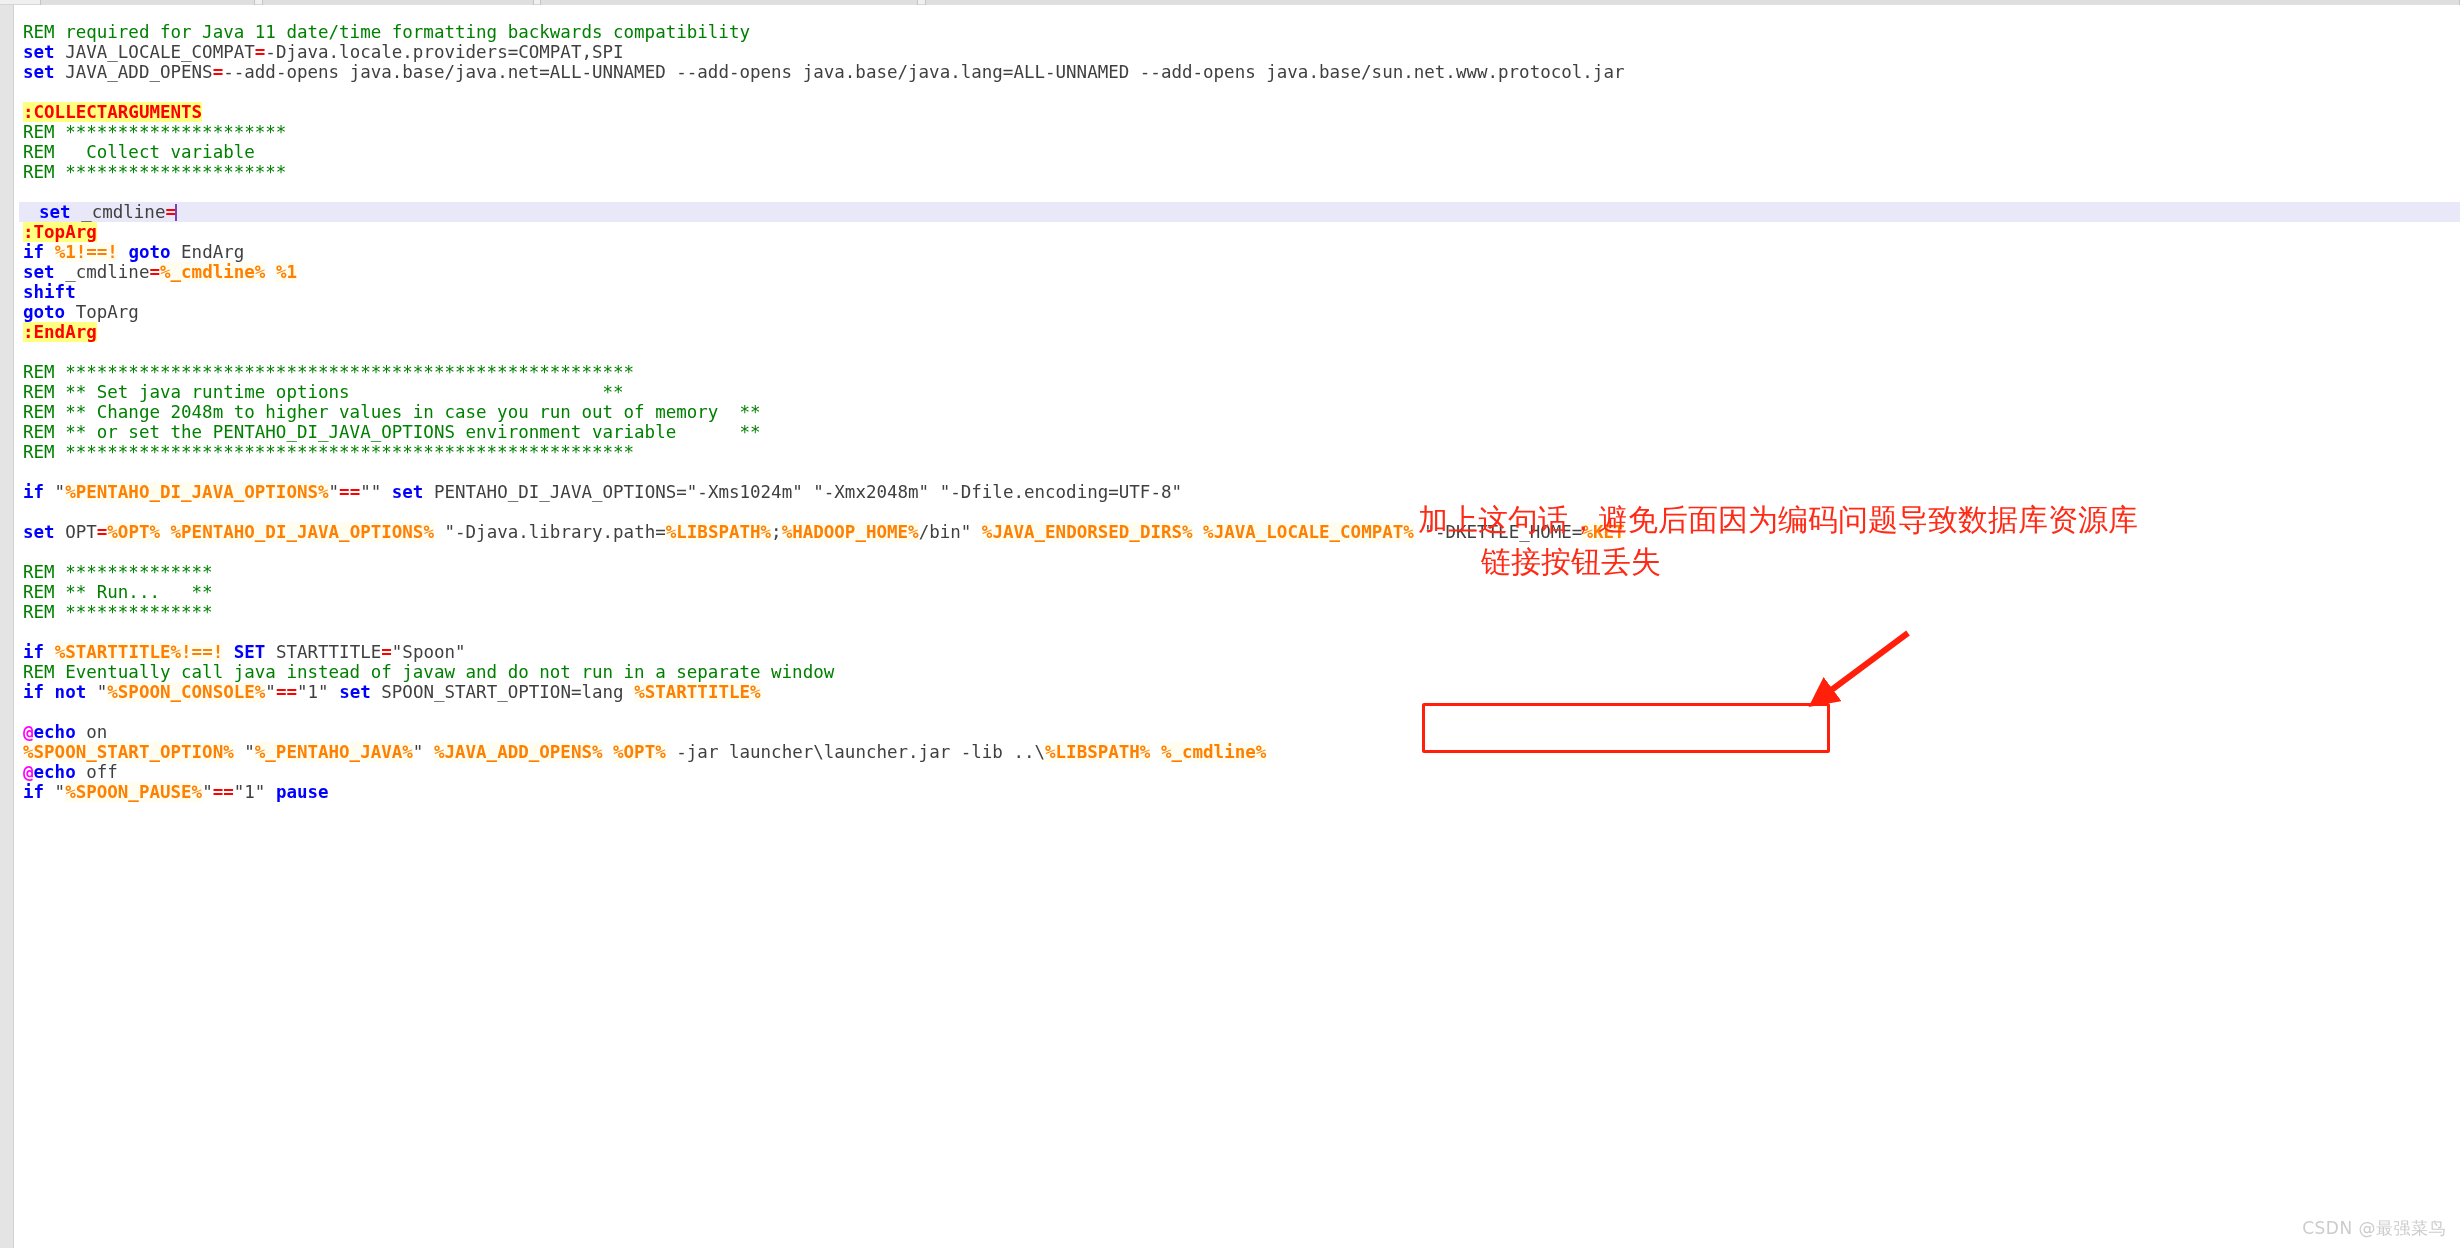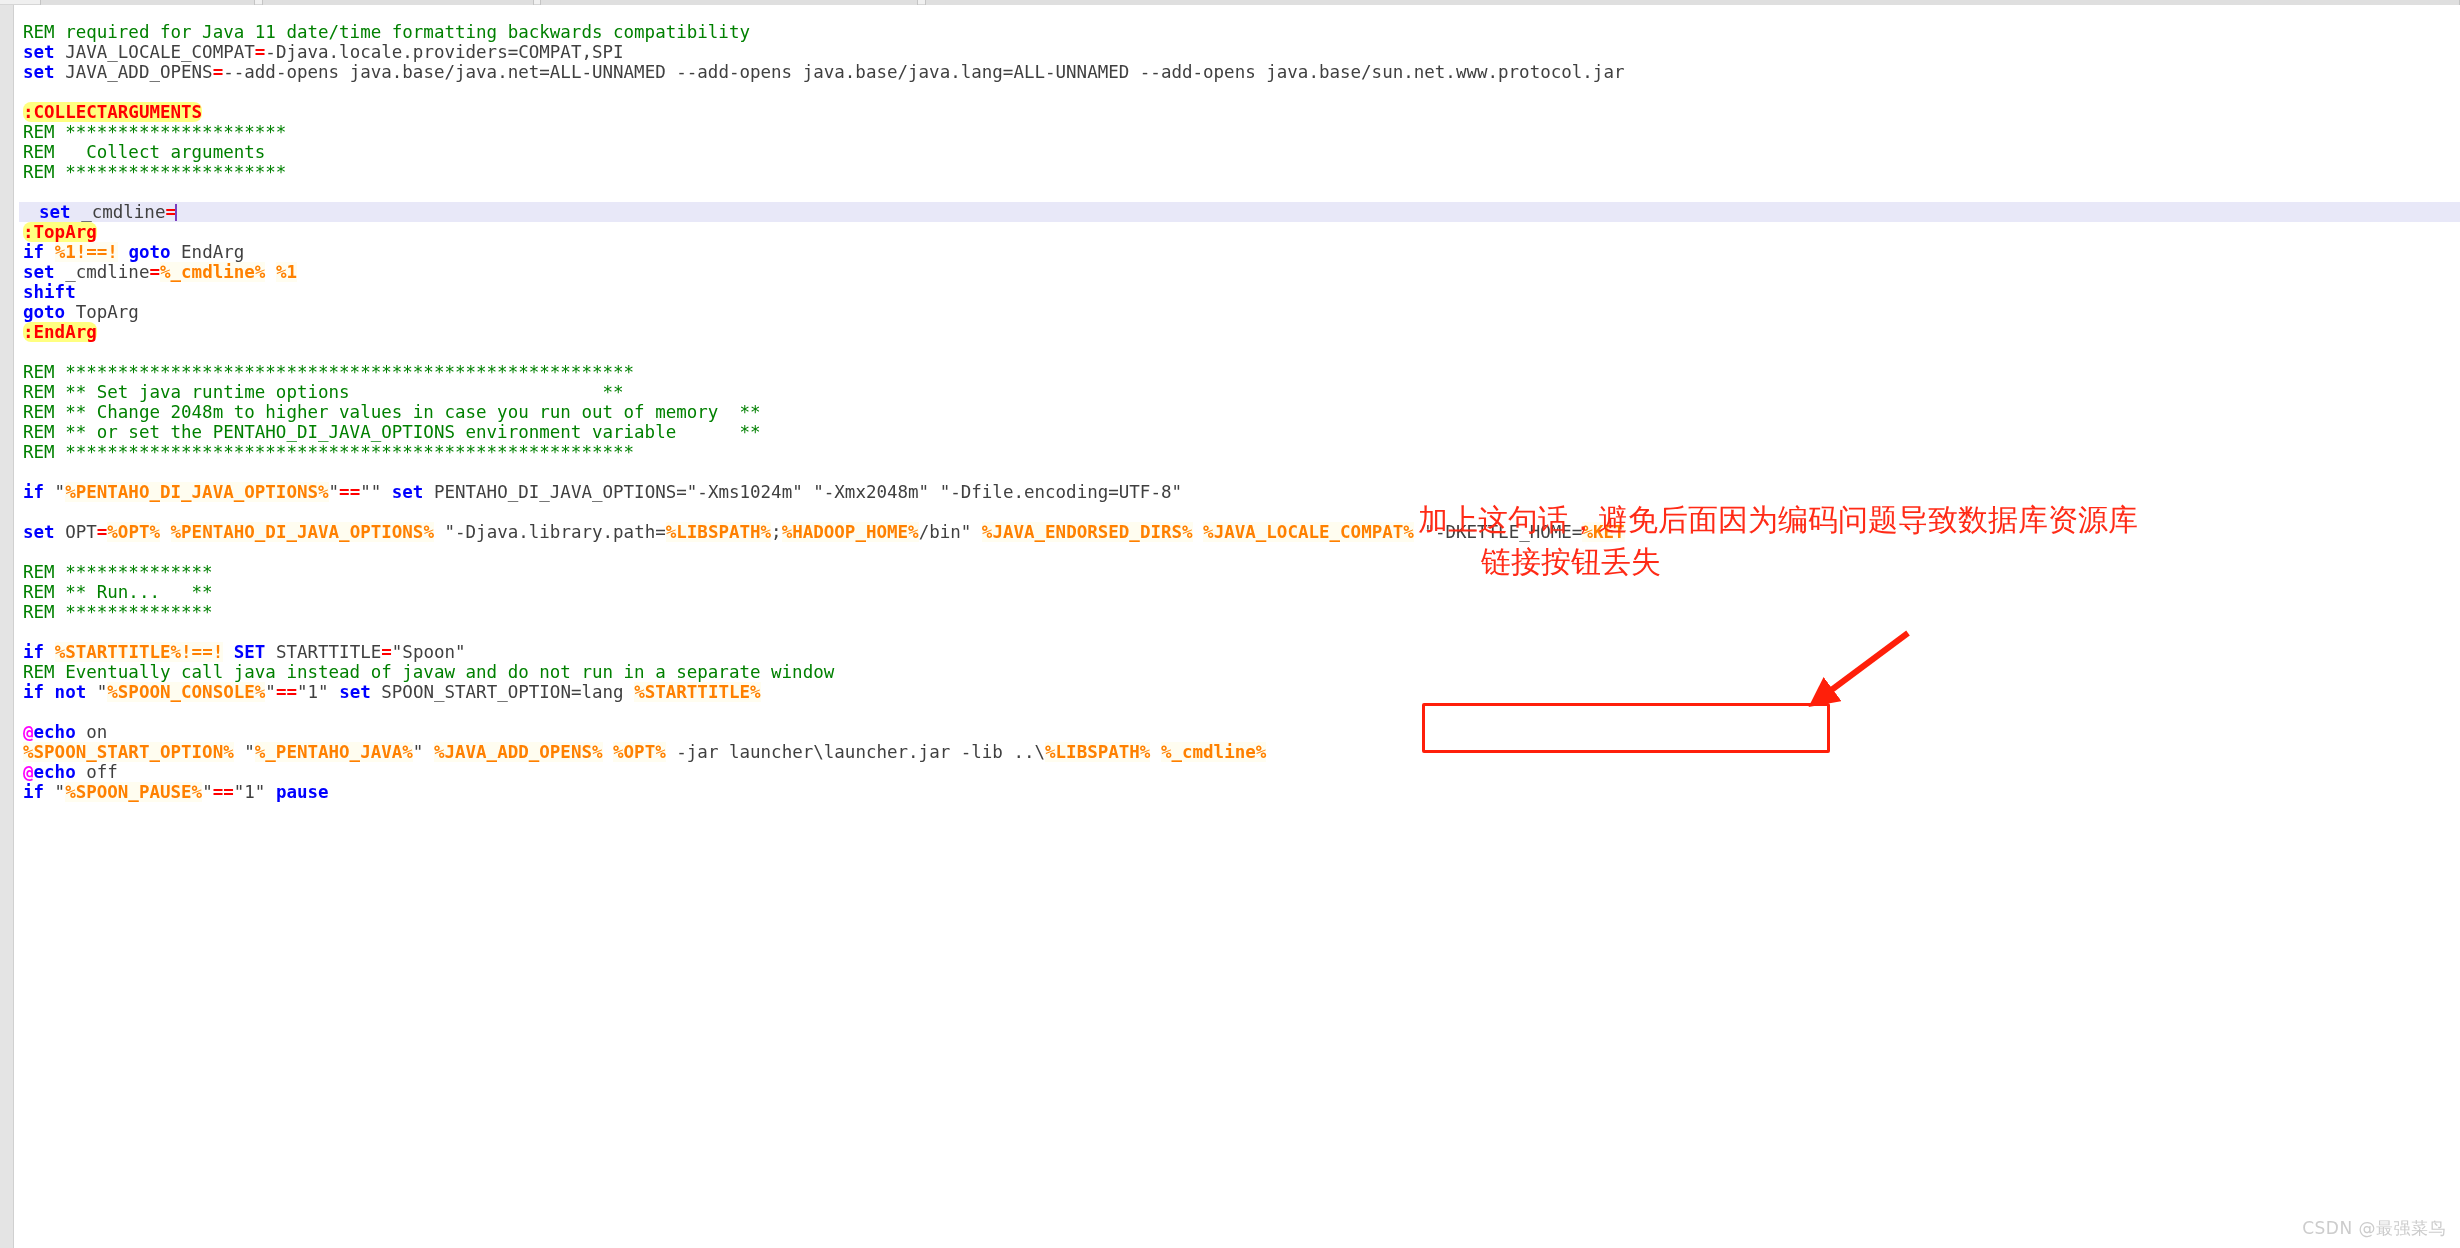--- a/index.html
+++ b/index.html
@@ -83,21 +83,21 @@
     margin-left: -19px;
     padding-left: 39px;
     width: 2460px;
   }
 
   
   .tok-comment   { color: #008000; }        
   .tok-keyword   { color: #0000ff; font-weight: bold; }   
   .tok-operator  { color: #ff0000; font-weight: bold; }   
   .tok-var       { color: #ff8000; font-weight: bold; background: #fffdf0; } 
-  .tok-label     { color: #ff0000; font-weight: bold; background: #ffff80; border-radius: 8px; } 
+  .tok-label     { color: #ff0000; font-weight: bold; background: #ffff80; } 
   .tok-at        { color: #ff00ff; font-weight: bold; }   
   .tok-plain     { color: #404040; }
 
   
   .caret {
     display: inline-block;
     width: 2px;
     height: 17px;
     background: #7a3fbf;
     vertical-align: -3px;
@@ -156,21 +156,21 @@
   <div class="gutter"></div>
   <div class="fold-margin"></div>
 
   <div class="code-surface" id="code-surface">
       <div class="code-line"><span class="tok-comment">REM required for Java 11 date/time formatting backwards compatibility</span></div>
       <div class="code-line"><span class="tok-keyword">set</span><span class="tok-plain"> JAVA_LOCALE_COMPAT</span><span class="tok-operator">=</span><span class="tok-plain">-Djava.locale.providers=COMPAT,SPI</span></div>
       <div class="code-line"><span class="tok-keyword">set</span><span class="tok-plain"> JAVA_ADD_OPENS</span><span class="tok-operator">=</span><span class="tok-plain">--add-opens java.base/java.net=ALL-UNNAMED --add-opens java.base/java.lang=ALL-UNNAMED --add-opens java.base/sun.net.www.protocol.jar</span></div>
       <div class="code-line">&nbsp;</div>
       <div class="code-line"><span class="tok-label">:COLLECTARGUMENTS</span></div>
       <div class="code-line"><span class="tok-comment">REM *********************</span></div>
-      <div class="code-line"><span class="tok-comment">REM   Collect arguments</span></div>
+      <div class="code-line"><span class="tok-comment">REM   Collect variable</span></div>
       <div class="code-line"><span class="tok-comment">REM *********************</span></div>
       <div class="code-line">&nbsp;</div>
       <div class="code-line current"><span class="tok-keyword">set</span><span class="tok-plain"> _cmdline</span><span class="tok-operator">=</span><span class="caret"></span></div>
       <div class="code-line"><span class="tok-label">:TopArg</span></div>
       <div class="code-line"><span class="tok-keyword">if</span><span class="tok-plain"> </span><span class="tok-var">%1!==!</span><span class="tok-plain"> </span><span class="tok-keyword">goto</span><span class="tok-plain"> EndArg</span></div>
       <div class="code-line"><span class="tok-keyword">set</span><span class="tok-plain"> _cmdline</span><span class="tok-operator">=</span><span class="tok-var">%_cmdline%</span><span class="tok-plain"> </span><span class="tok-var">%1</span></div>
       <div class="code-line"><span class="tok-keyword">shift</span></div>
       <div class="code-line"><span class="tok-keyword">goto</span><span class="tok-plain"> TopArg</span></div>
       <div class="code-line"><span class="tok-label">:EndArg</span></div>
       <div class="code-line">&nbsp;</div>

